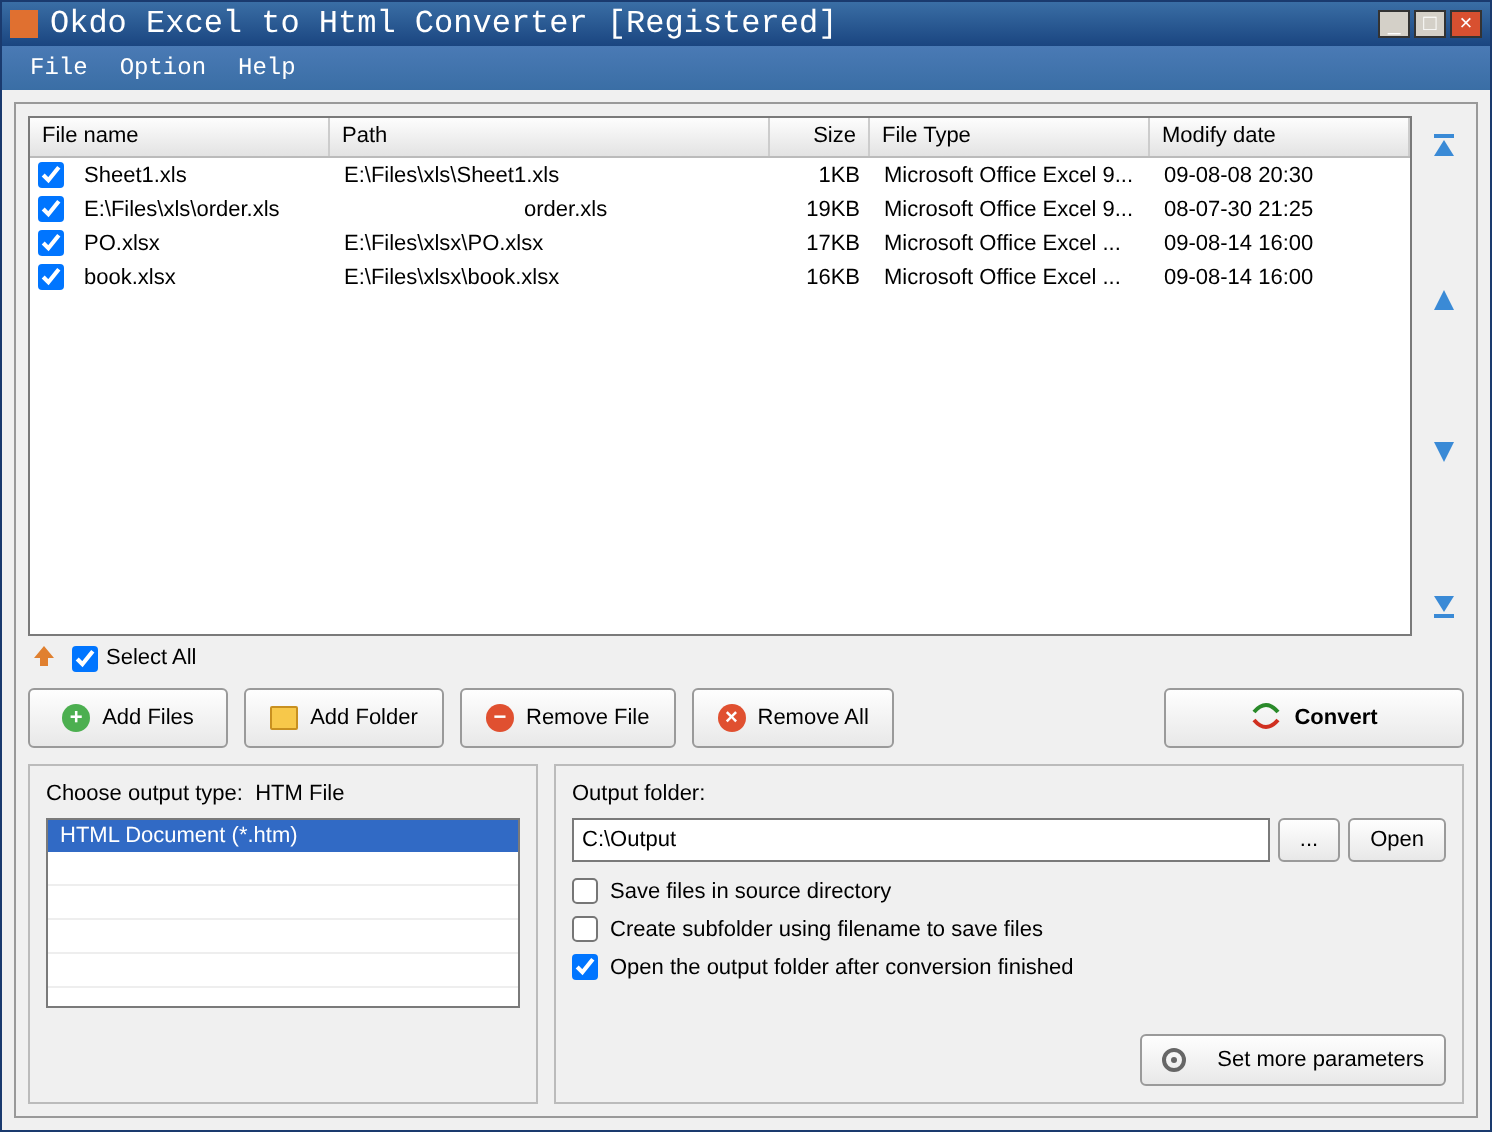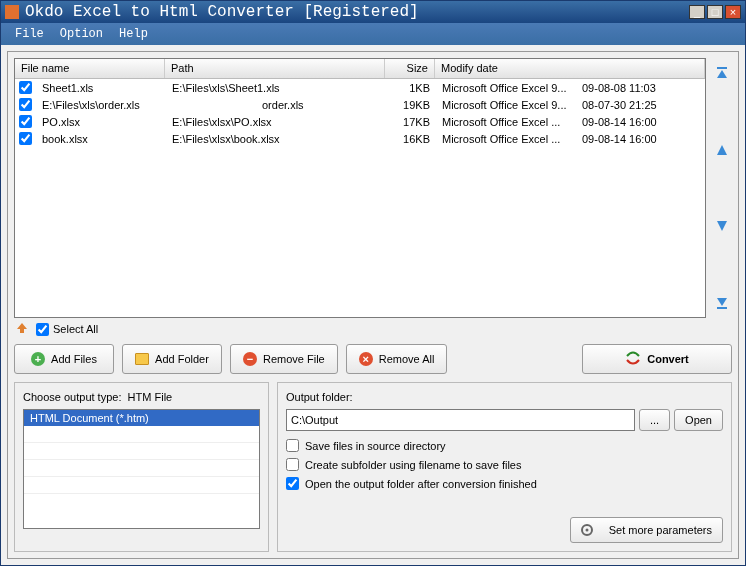--- a/index.html
+++ b/index.html
@@ -34,21 +34,21 @@
 .upicon { width: 14px; height: 14px; display: inline-block; margin-right: 2px; }
 .btnrow { display: flex; gap: 8px; padding: 4px 0; }
 .btn { flex: 0 0 auto; height: 30px; background: linear-gradient(#fefefe, #e8e8e8); border: 1px solid #9a9a9a; border-radius: 3px; display: flex; align-items: center; justify-content: center; padding: 0 12px; gap: 6px; cursor: pointer; min-width: 100px; }
 .btn.big { min-width: 150px; font-weight: bold; }
 .spacer { flex: 1; }
 .lower { display: flex; gap: 8px; margin-top: 4px; flex: 1; }
 .panel { border: 1px solid #bbb; padding: 8px; background: #f0f0f0; }
 .panel.left { width: 255px; }
 .panel.right { flex: 1; position: relative; }
 .panel .label { margin-bottom: 6px; }
-.listctl { border: 1px solid #7a7a7a; background: #fff; height: 120px; width: 100%; }
+.listctl { border: 1px solid #7a7a7a; background: #fff; height: 95px; width: 100%; }
 .listctl .sel { background: #316ac5; color: #fff; padding: 2px 6px; }
 .listctl .rowline { border-bottom: 1px solid #eee; height: 17px; }
 .folderrow { display: flex; gap: 4px; align-items: center; margin-bottom: 8px; }
 .folderrow input[type=text] { flex: 1; height: 22px; padding: 2px 4px; border: 1px solid #7a7a7a; }
 .smallbtn { height: 22px; padding: 0 10px; background: linear-gradient(#fefefe, #e8e8e8); border: 1px solid #9a9a9a; border-radius: 3px; cursor: pointer; display:flex; align-items:center; }
 .checkrow { display: flex; align-items: center; gap: 6px; margin: 6px 0; }
 .setmore { position: absolute; right: 8px; bottom: 8px; height: 26px; padding: 0 10px; background: linear-gradient(#fefefe, #e8e8e8); border: 1px solid #9a9a9a; border-radius: 3px; cursor: pointer; display: flex; align-items: center; gap: 16px; }
 .gearicon { width: 12px; height: 12px; }
 .circleicon { width: 14px; height: 14px; border-radius: 50%; display: flex; align-items: center; justify-content: center; color: #fff; font-weight: bold; font-size: 11px; }
 .foldericon { width: 14px; height: 12px; background: #f7c84a; border: 1px solid #c89020; border-radius: 1px; }
@@ -71,30 +71,31 @@
     <div class="menuitem">Help</div>
   </div>
   <div class="content">
     <div class="frame">
       <div class="listarea">
         <div class="listbox">
           <div class="listheader">
             <div class="col col-name">File name</div>
             <div class="col col-path">Path</div>
             <div class="col col-size">Size</div>
+            <div class="col col-type">File Type</div>
             <div class="col col-date">Modify date</div>
           </div>
           <div class="rows">
             <div class="row">
               <input type="checkbox" checked="" style="">
               <div class="cell col-name" style="width:130px">Sheet1.xls</div>
               <div class="cell col-path">E:\Files\xls\Sheet1.xls</div>
               <div class="cell col-size">1KB</div>
               <div class="cell col-type">Microsoft Office Excel 9...</div>
-              <div class="cell col-date">09-08-08 11:03</div>
+              <div class="cell col-date">09-08-08 20:30</div>
             </div>
             <div class="row">
               <input type="checkbox" checked="" style="">
               <div class="cell col-path">E:\Files\xls\order.xls</div>
               <div class="cell col-name" style="width:130px">order.xls</div>
               <div class="cell col-size">19KB</div>
               <div class="cell col-type">Microsoft Office Excel 9...</div>
               <div class="cell col-date">08-07-30 21:25</div>
             </div>
             <div class="row">

